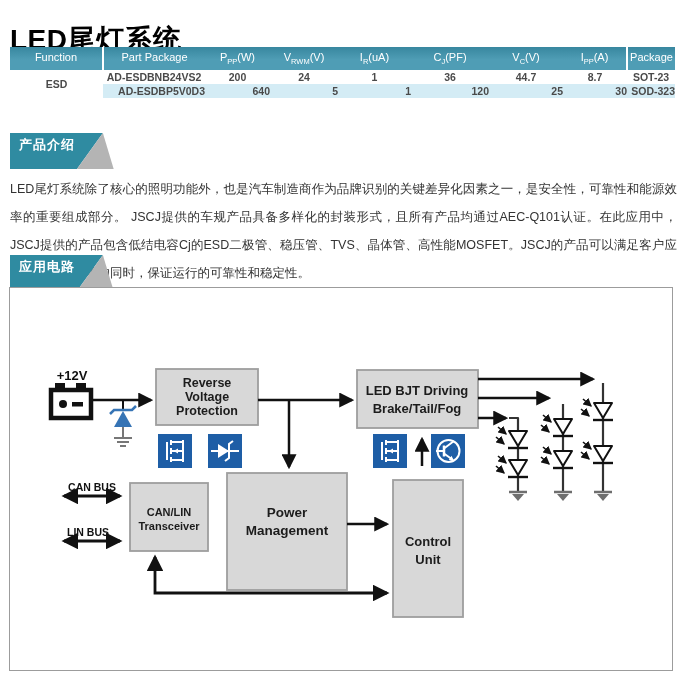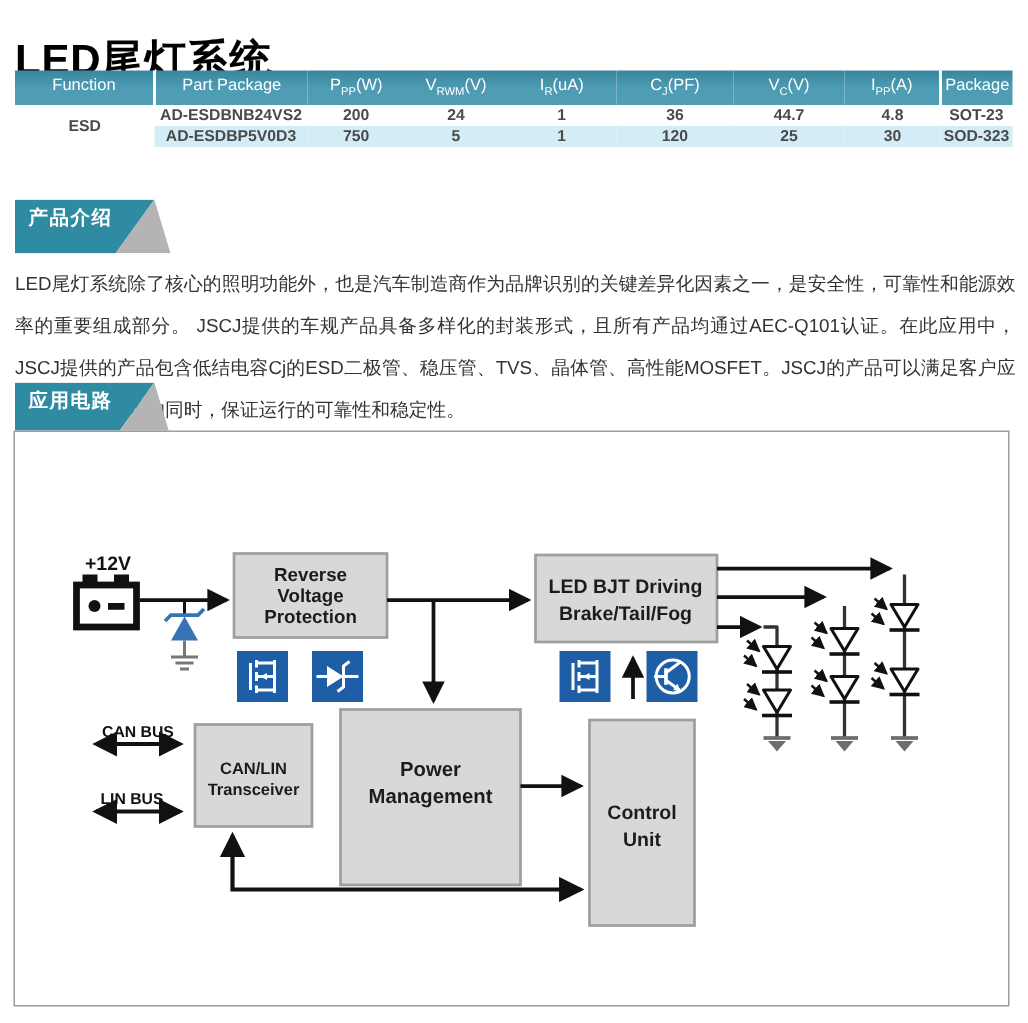--- a/index.html
+++ b/index.html
@@ -11,21 +11,21 @@
   .parts-table{position:absolute;left:10px;top:47px;width:665px;border-collapse:collapse;
                table-layout:fixed;}
   .parts-table th{background:linear-gradient(180deg,#38879f 0%,#4f9db5 55%,#4f9db5 100%);
                   color:#fff;font-weight:500;font-size:11px;height:23px;text-align:center;
                   padding:0;}
   .parts-table td{height:14px;text-align:center;font-size:10.5px;font-weight:bold;
                   color:#4a4a4a;padding:0;}
   .parts-table sub{font-size:7.5px;}
   .sep-r{border-right:2px solid #fff;}
   .sep-l{border-left:2px solid #fff;}
-  tr.r2 td{background:#d4ecf5;}
+  tr.r2 td{background:#d4ecf5;text-align:right;}
   td.fn-cell{background:#fff;}
   
   .badge{position:absolute;left:10px;width:108px;height:36px;}
   .badge-bg{position:absolute;left:0;top:0;width:100%;height:100%;background:#2f8ba1;
             -webkit-clip-path:polygon(0 0,86% 0,62% 100%,0 100%);
             clip-path:polygon(0 0,86% 0,62% 100%,0 100%);}
   .badge-fold{position:absolute;left:0;top:0;width:100%;height:100%;background:#b4b4b4;
               -webkit-clip-path:polygon(86% 0,96% 100%,62% 100%);
               clip-path:polygon(86% 0,96% 100%,62% 100%);}
   .badge-text{position:absolute;left:9px;top:3px;color:#fff;font-weight:bold;
@@ -78,26 +78,26 @@
       <th class="sep-l"><span>Package</span><sub></sub><span></span></th>
     </tr>
     <tr class="r1">
       <td class="fn-cell" rowspan="2">ESD</td>
       <td>AD-ESDBNB24VS2</td>
       <td>200</td>
       <td>24</td>
       <td>1</td>
       <td>36</td>
       <td>44.7</td>
-      <td>4.8</td>
+      <td>8.7</td>
       <td>SOT-23</td>
     </tr>
     <tr class="r2">
       <td>AD-ESDBP5V0D3</td>
-      <td>750</td>
+      <td>640</td>
       <td>5</td>
       <td>1</td>
       <td>120</td>
       <td>25</td>
       <td>30</td>
       <td>SOD-323</td>
     </tr>
   </tbody>
     </table>
 

